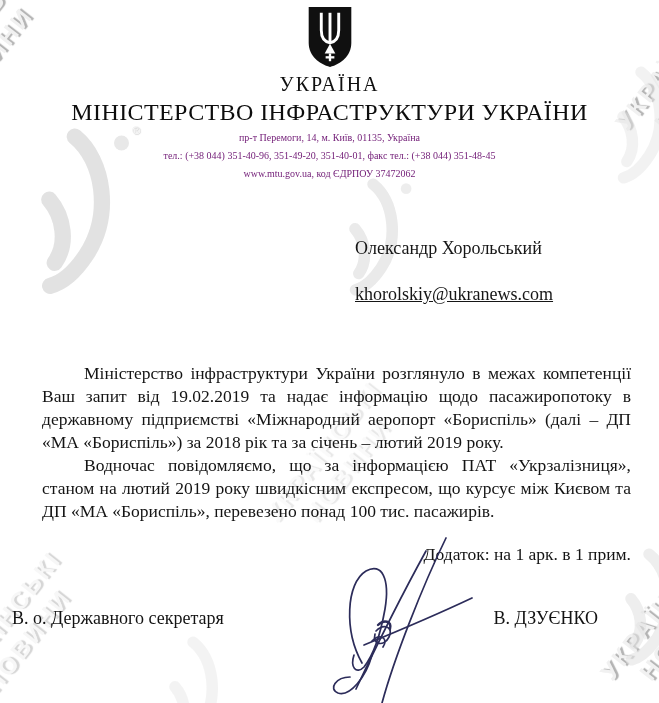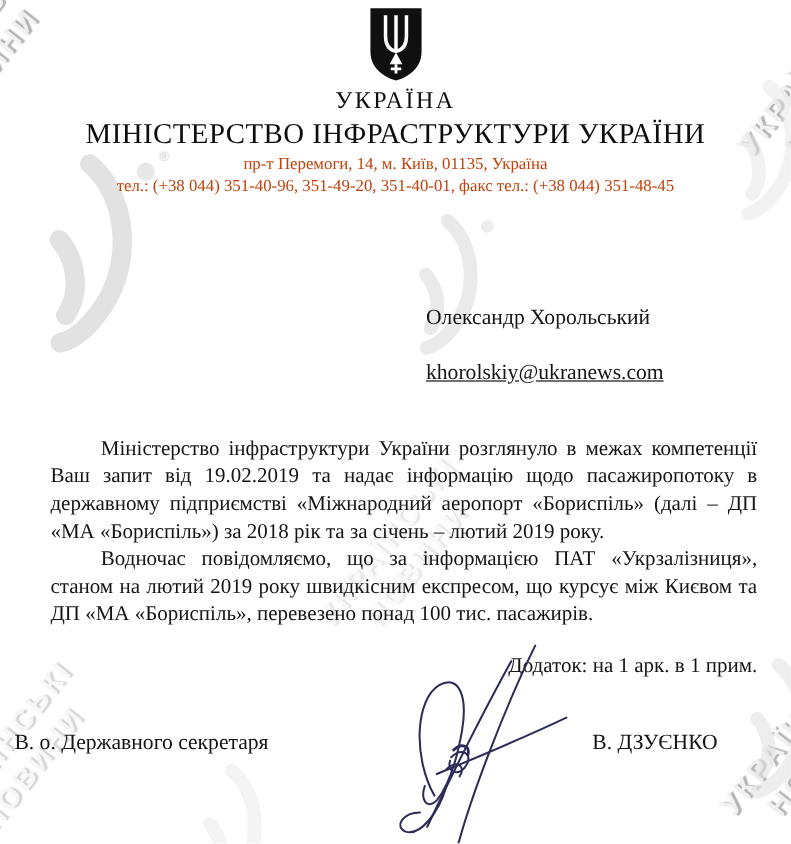--- a/index.html
+++ b/index.html
@@ -49,24 +49,24 @@
     letter-spacing:2px;
     color:#101010;
   }
   .ministry {
     margin-top:3px;
     font-size:24px;
     letter-spacing:0.4px;
     color:#0d0d0d;
     white-space:nowrap;
   }
-  .contact { font-size:14px; line-height:18px; color:#c2410c; }
+  .contact { font-size:10px; line-height:18px; color:#701a75; }
   .contact-first { margin-top:3px; }
 
-  .recipient { position:absolute; left:355px; top:254px; font-size:18px; line-height:21px; }
+  .recipient { position:absolute; left:355px; top:238px; font-size:18px; line-height:21px; }
   .recipient-email { margin-top:25px; text-decoration:underline; }
 
   .body-text {
     position:absolute;
     left:12px; right:28px; top:362px;
     font-size:17.5px;
     line-height:23px;
     text-align:justify;
     color:#141414;
   }
@@ -175,20 +175,21 @@
       <path d="M23 39 L17.5 49 H28.5 Z" fill="#ffffff"></path>
       <g stroke="#ffffff" stroke-width="2.4" fill="none">
         <path d="M23 49 V57"></path>
         <path d="M18.5 53 H27.5"></path>
       </g>
     </svg>
     <div class="country">УКРАЇНА</div>
     <div class="ministry">МІНІСТЕРСТВО ІНФРАСТРУКТУРИ УКРАЇНИ</div>
     <div class="contact contact-first">пр-т Перемоги, 14, м. Київ, 01135, Україна</div>
     <div class="contact">тел.: (+38 044) 351-40-96, 351-49-20, 351-40-01, факс тел.: (+38 044) 351-48-45</div>
+    <div class="contact">www.mtu.gov.ua, код ЄДРПОУ 37472062</div>
   </div>
 
   <div class="recipient">
     <div>Олександр Хорольський</div>
     <div class="recipient-email">khorolskiy@ukranews.com</div>
   </div>
 
   <div class="body-text">
     <p>Міністерство інфраструктури України розглянуло в межах компетенції Ваш запит від 19.02.2019 та надає інформацію щодо пасажиропотоку в державному підприємстві «Міжнародний аеропорт «Бориспіль» (далі – ДП «МА «Бориспіль») за 2018 рік та за січень – лютий 2019 року.</p>
     <p>Водночас повідомляємо, що за інформацією ПАТ «Укрзалізниця», станом на лютий 2019 року швидкісним експресом, що курсує між Києвом та ДП «МА «Бориспіль», перевезено понад 100 тис. пасажирів.</p>

